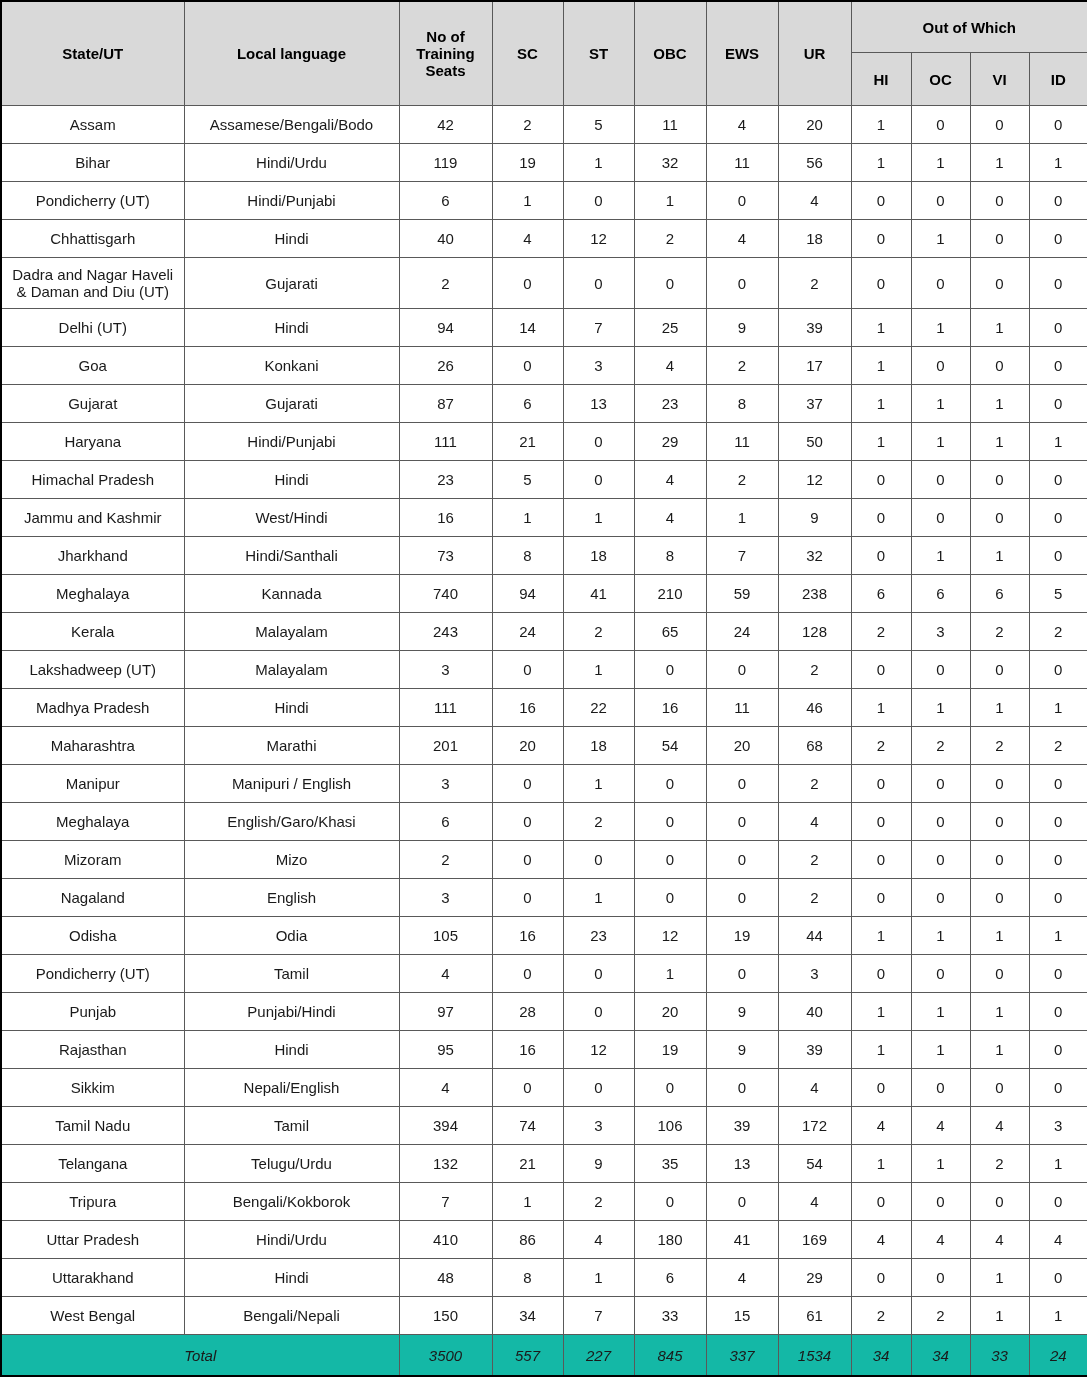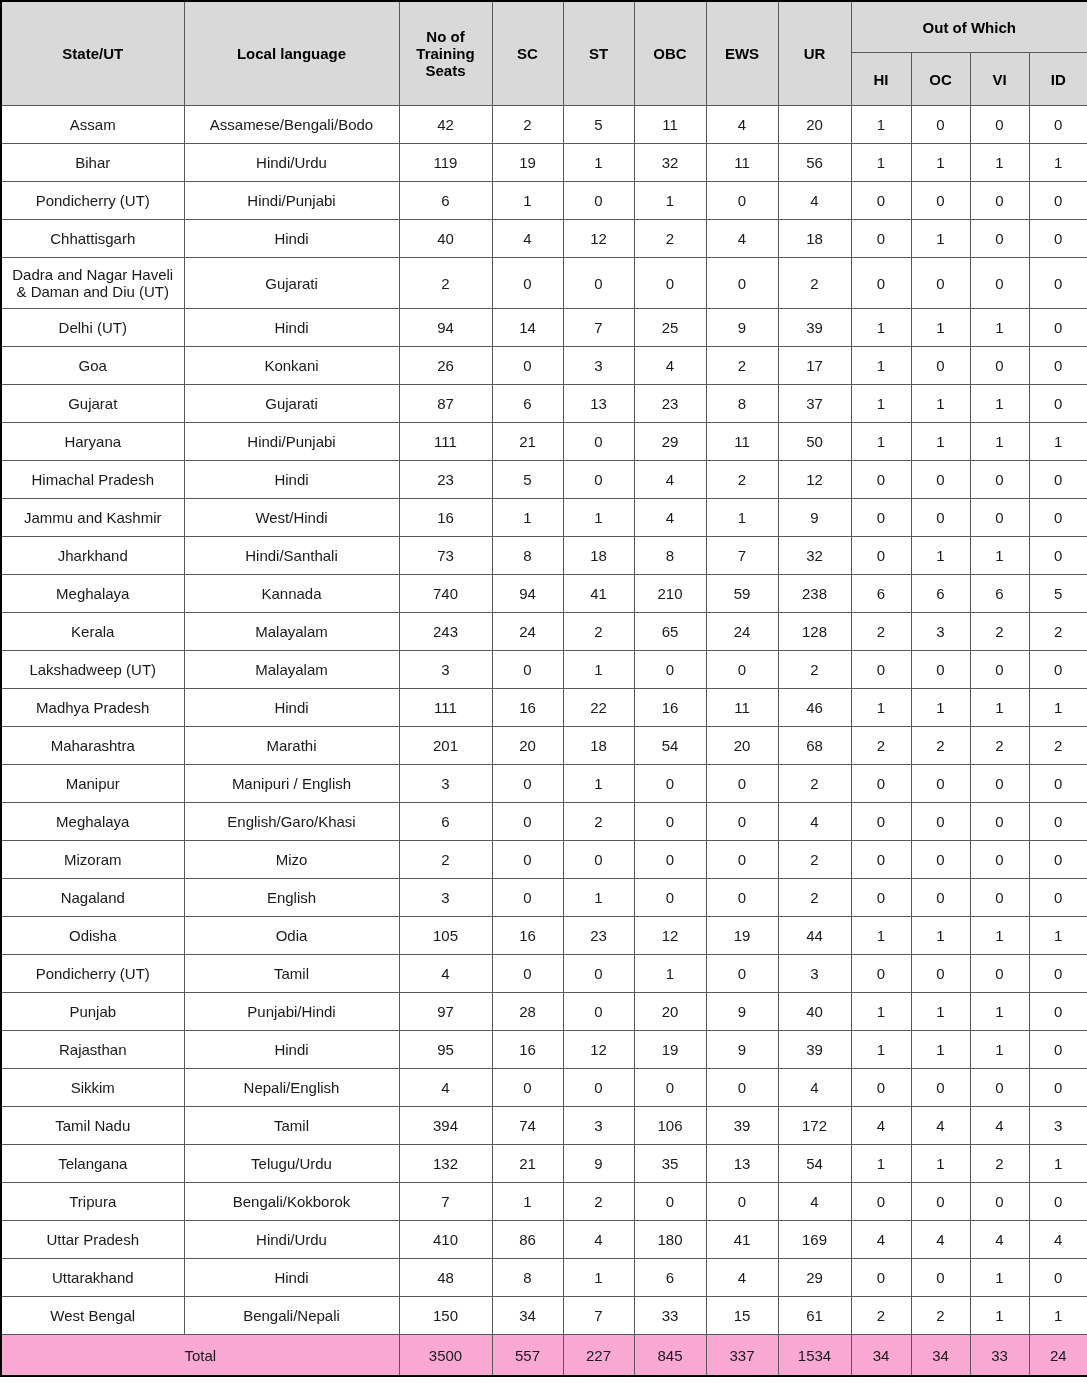--- a/index.html
+++ b/index.html
@@ -35,22 +35,23 @@
   }
   thead tr.top-header th { height: 34px; }
   thead tr.sub-header th { height: 36px; }
   tbody td { height: 21px; }
   td.cell-state, td.cell-language {
     text-align: left;
     padding-left: 10px;
   }
   td.cell-state { padding-right: 28px; }
   tr.total-row td {
-    background: #f9a8d4;
+    background: #14b8a6;
     height: 24px;
+    font-style: italic;
   }
   td.total-label { text-align: center; padding-left: 4px; }
 
   col.c-state    { width: 183px; }
   col.c-language { width: 215px; }
   col.c-seats    { width: 93px; }
   col.c-sc       { width: 71px; }
   col.c-st       { width: 71px; }
   col.c-obc      { width: 72px; }
   col.c-ews      { width: 72px; }

